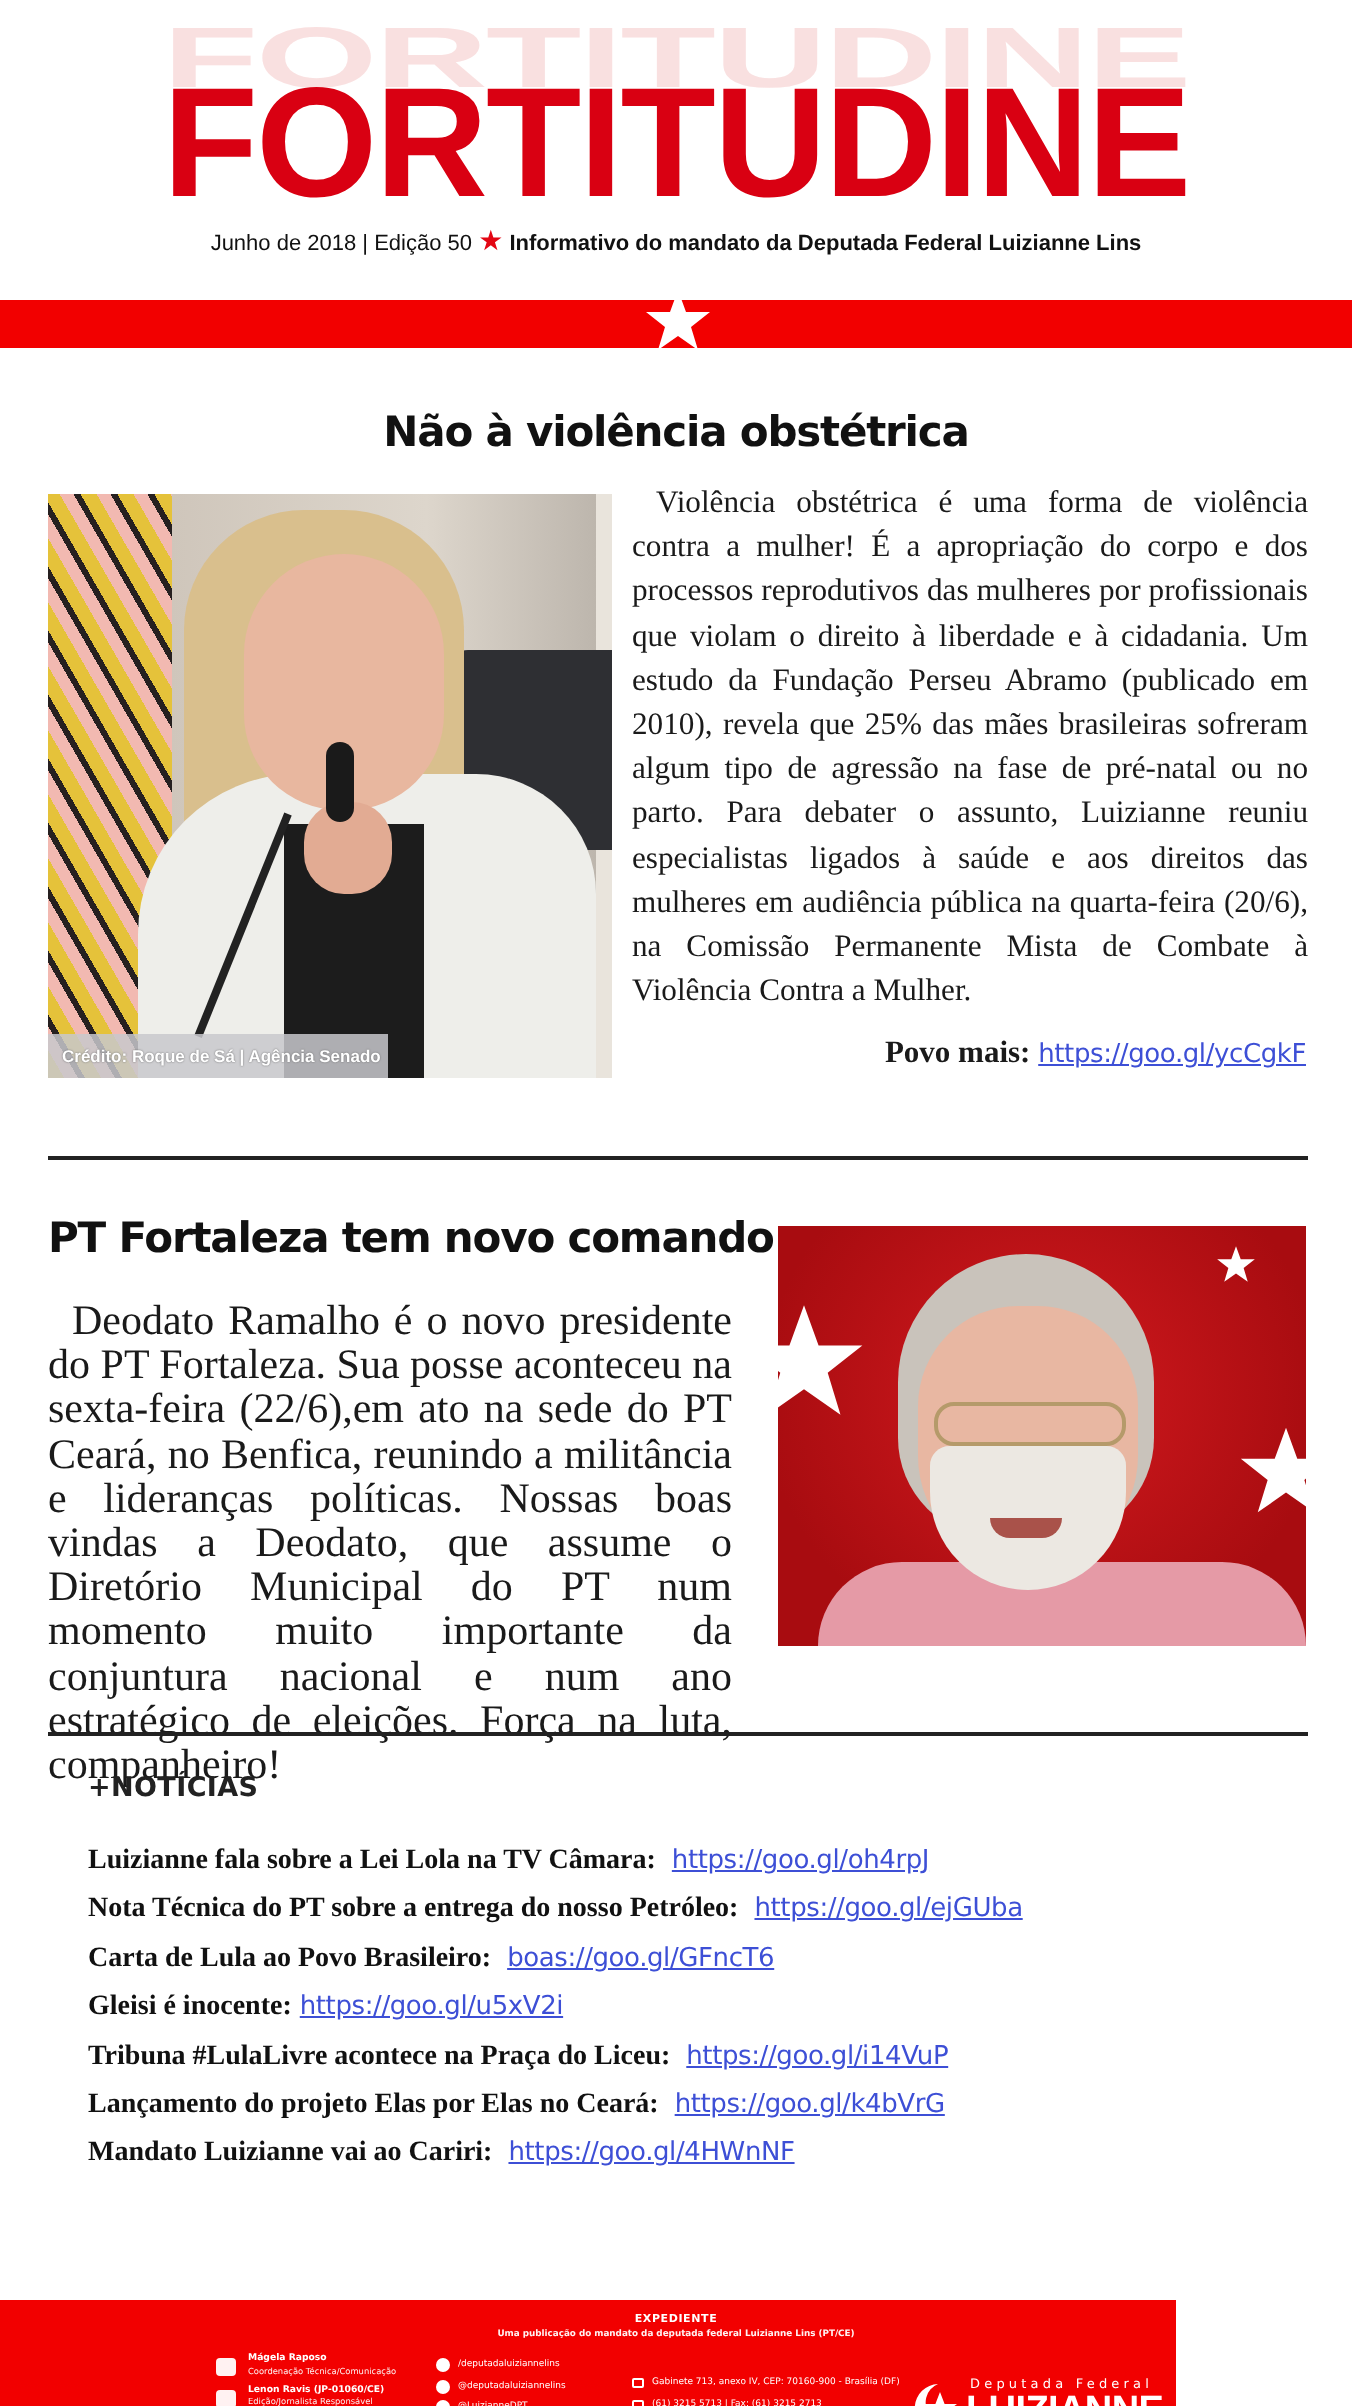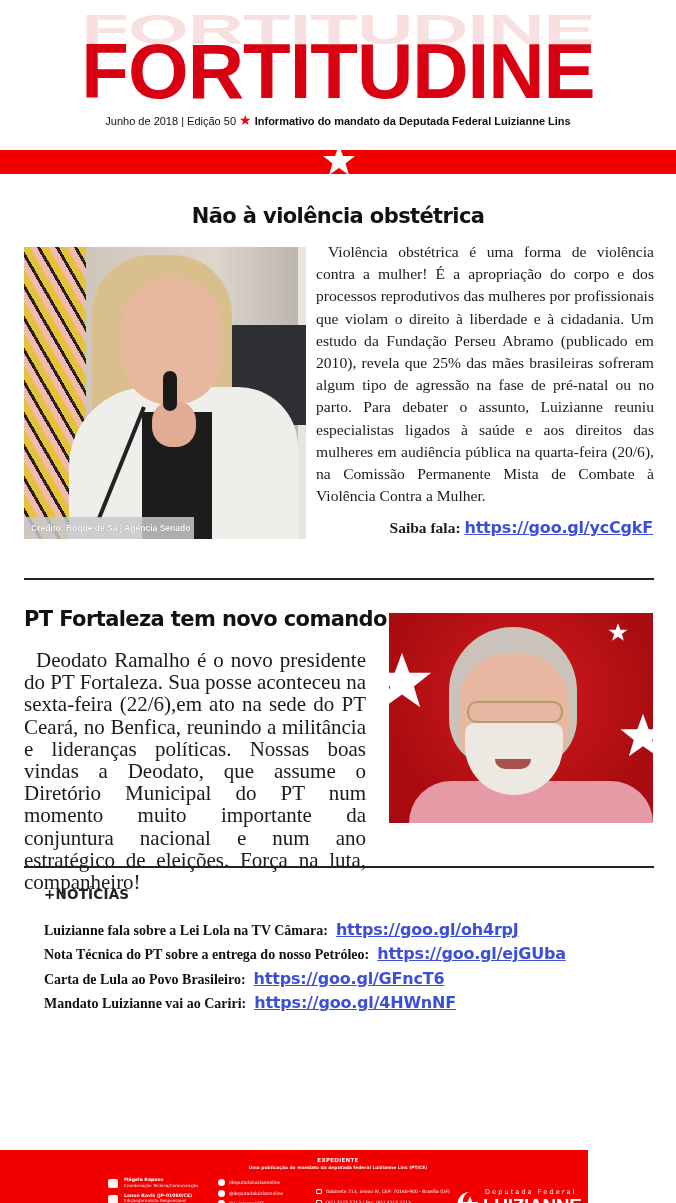--- a/index.html
+++ b/index.html
@@ -58,22 +58,22 @@
   }
 
   .a1-body {
     position: absolute; left: 316px; top: 241px; width: 338px;
     font-size: 15.6px; line-height: 22.2px; text-align: justify; color: #1a1a1a;
   }
   .indent { text-indent: 12px; }
   .more { position: absolute; right: 23px; top: 518px; font-size: 15.5px; white-space: nowrap; }
   .more b { font-weight: 700; }
   .link {
-    font-family: "DejaVu Sans", sans-serif; font-weight: 700; color: #3d4fd6; text-decoration: underline;
-    font-size: 16px; letter-spacing: -0.2px;
+    font-family: "DejaVu Sans", sans-serif; font-weight: 400; color: #3d4fd6; text-decoration: underline;
+    font-size: 13px; letter-spacing: -0.2px;
   }
 
   .divider { position: absolute; left: 24px; width: 630px; height: 1.5px; background: #222; }
   .div1 { top: 578px; }
   .div2 { top: 866px; }
 
   
   .a2-title {
     position: absolute; left: 24px; top: 607px;
     font-family: "DejaVu Sans", sans-serif; font-weight: 700; font-size: 21px; letter-spacing: -0.6px; color: #111;
@@ -148,21 +148,21 @@
   <div class="p1-coat"></div>
   <div class="p1-shirt"></div>
   <div class="p1-face"></div>
   <div class="p1-mic-stem"></div>
   <div class="p1-hand"></div>
   <div class="p1-mic"></div>
   <div class="p1-credit">Crédito: Roque de Sá | Agência Senado</div>
 </div>
 <p class="a1-body indent">Violência obstétrica é uma forma de violência contra a mulher! É a apropriação do corpo e dos processos reprodutivos das mulheres por profissionais que violam o direito à liberdade e à cidadania. Um estudo da Fundação Perseu Abramo (publicado em 2010), revela que 25% das mães brasileiras sofreram algum tipo de agressão na fase de pré-natal ou no parto.  Para debater o assunto, Luizianne reuniu especialistas ligados à saúde e aos direitos das mulheres em audiência pública na quarta-feira (20/6), na Comissão Permanente Mista de Combate à Violência Contra a Mulher.</p>
 <div class="more">
-  <b>Saiba fala:</b>
+  <b>Povo mais:</b>
   <a class="link">https://goo.gl/ycCgkF</a>
 </div>
 
 <div class="divider div1"></div>
 
 <h2 class="a2-title">PT Fortaleza tem novo comando</h2>
 <p class="a2-body indent">Deodato Ramalho é o novo presidente do PT Fortaleza. Sua posse aconteceu na sexta-feira (22/6),em ato na sede do PT Ceará, no Benfica, reunindo a militância e lideranças políticas. Nossas boas vindas a Deodato, que assume o Diretório Municipal do PT num momento muito importante da conjuntura nacional e num ano estratégico de eleições. Força na luta, companheiro!</p>
 <div class="photo photo2">
   <div class="p2-shade"></div>
   <svg class="p2-star" style="left:-18px;top:36px;width:62px;height:62px" viewBox="0 0 34 34">
@@ -181,21 +181,24 @@
   <div class="p2-mouth"></div>
   <div class="p2-glasses"></div>
 </div>
 
 <div class="divider div2"></div>
 
 <h3 class="news-heading">+NOTÍCIAS</h3>
 <ul class="news-list">
   <li class="news-item"><span class="nt">Luizianne fala sobre a Lei Lola na TV Câmara:</span>&nbsp; <a class="link">https://goo.gl/oh4rpJ</a></li>
   <li class="news-item"><span class="nt">Nota Técnica do PT sobre a entrega do nosso Petróleo:</span>&nbsp; <a class="link">https://goo.gl/ejGUba</a></li>
-  <li class="news-item"><span class="nt">Carta de Lula ao Povo Brasileiro:</span>&nbsp; <a class="link">https://goo.gl/GFncT6</a></li>
+  <li class="news-item"><span class="nt">Carta de Lula ao Povo Brasileiro:</span>&nbsp; <a class="link">boas://goo.gl/GFncT6</a></li>
+  <li class="news-item"><span class="nt">Gleisi é inocente:</span> <a class="link">https://goo.gl/u5xV2i</a></li>
+  <li class="news-item"><span class="nt">Tribuna #LulaLivre acontece na Praça do Liceu:</span>&nbsp; <a class="link">https://goo.gl/i14VuP</a></li>
+  <li class="news-item"><span class="nt">Lançamento do projeto Elas por Elas no Ceará:</span>&nbsp; <a class="link">https://goo.gl/k4bVrG</a></li>
   <li class="news-item"><span class="nt">Mandato Luizianne vai ao Cariri:</span>&nbsp; <a class="link">https://goo.gl/4HWnNF</a></li>
 </ul>
 
 <footer class="footer">
   <div class="exp-title">EXPEDIENTE</div>
   <div class="exp-sub">Uma publicação do mandato da deputada federal Luizianne Lins (PT/CE)</div>
 
   <div class="credits">
     <div class="credit">
         <span class="ci"></span>

